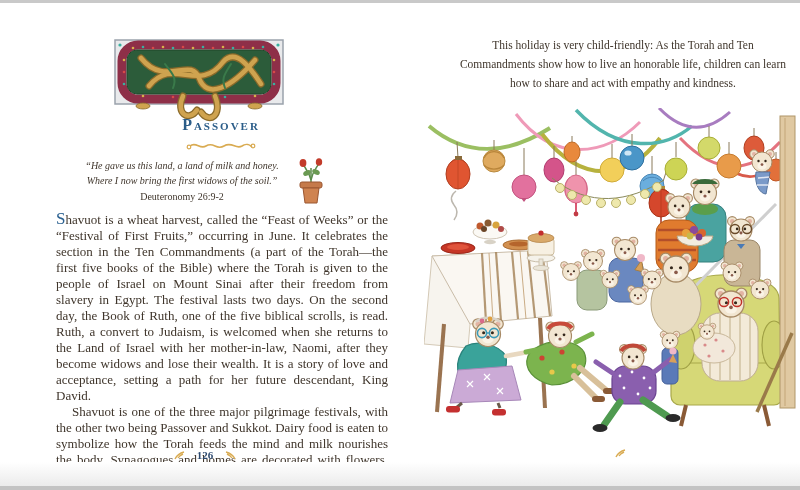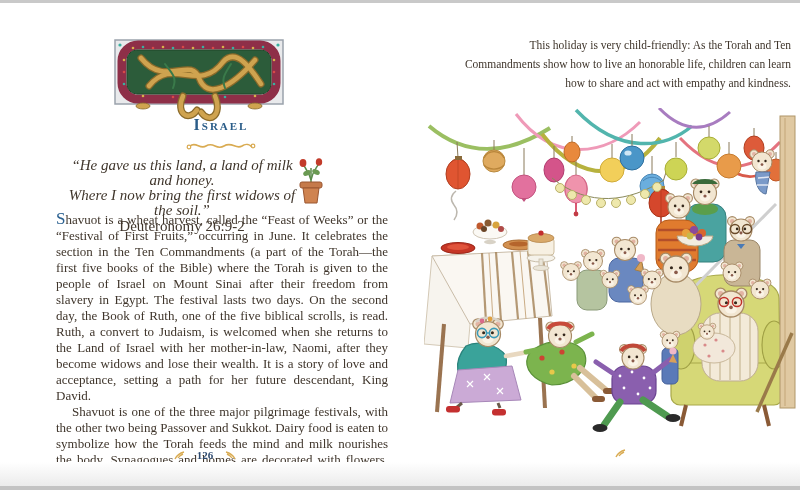--- a/index.html
+++ b/index.html
@@ -8,31 +8,31 @@
   .abs{position:absolute;}
   .top-chrome{left:0;top:0;width:800px;height:3px;background:#c9c9c9;}
   .bottom-shade{left:0;top:462px;width:800px;height:24px;background:linear-gradient(#ffffff,#ebebeb);}
   .bottom-chrome{left:0;top:486px;width:800px;height:4px;background:#c3c3c3;}
 
   
   .plaque{left:113px;top:38px;width:172px;height:84px;}
   .title{left:55px;top:116px;width:332px;text-align:center;
          font-variant:small-caps;font-weight:bold;font-size:16px;letter-spacing:2px;color:#2a5c88;}
   .flourish{left:155px;top:138px;width:132px;height:12px;text-align:center;}
-  .quote{left:62px;top:158px;width:240px;text-align:center;color:#3f352b;font-size:15px;line-height:15px;}
+  .quote{left:62px;top:158px;width:240px;text-align:center;color:#3f352b;font-size:10px;line-height:15px;}
   .quote .qline{font-style:italic;}
   .quote .cite{font-style:normal;margin-top:1px;}
   .flowerpot{left:295px;top:156px;width:32px;height:50px;}
   .bodytext{left:56px;top:212px;width:332px;color:#3f352b;font-size:13px;line-height:16px;text-align:justify;}
   .bodytext p{margin:0;}
   .bodytext p.p1::first-letter{font-size:17px;color:#2a6090;line-height:11px;}
   .bodytext p.p2{text-indent:16px;}
 
   
-  .intro{left:455px;top:36px;width:336px;color:#3f352b;font-size:11.5px;line-height:19px;text-align:right;}
+  .intro{left:455px;top:36px;width:336px;color:#3f352b;font-size:11.5px;line-height:19px;text-align:center;}
   .illustration{left:424px;top:108px;width:372px;height:342px;}
 
   .pagenum{top:449px;width:110px;text-align:center;color:#2d4a70;font-size:11px;font-weight:bold;
            display:flex;align-items:center;justify-content:center;gap:12px;}
   .pagenum.left{left:150px;} .pagenum.right{left:565px;flex-direction:column;}
   .sprig{width:11px;height:9px;flex:0 0 auto;}
 </style>
 </head>
 <body>
 
@@ -89,21 +89,21 @@
           <path d="M118,26 C112,36 108,40 112,50"></path>
       </g>
     </g>
     <g fill="#cfa34f" stroke="#8a6a2a" stroke-width="0.8">
       <ellipse cx="30" cy="68" rx="7" ry="3"></ellipse>
         <ellipse cx="142" cy="68" rx="7" ry="3"></ellipse>
     </g>
   </svg>
 </div>
 
-<div class="abs title">Israel</div>
+<div class="abs title">Passover</div>
 
 <div class="abs flourish">
   <svg width="70" height="12" viewBox="0 0 70 12">
     <path d="M4,6 C10,1 14,10 20,6 C28,1 30,11 38,6 C46,1 50,10 56,6 C60,3 64,5 66,7" fill="none" stroke="#d9ab52" stroke-width="1.6"></path>
     <circle cx="3" cy="7" r="1.8" fill="none" stroke="#d9ab52" stroke-width="1.2"></circle>
     <circle cx="67" cy="6" r="1.8" fill="none" stroke="#d9ab52" stroke-width="1.2"></circle>
   </svg>
 </div>
 
 <div class="abs quote">

